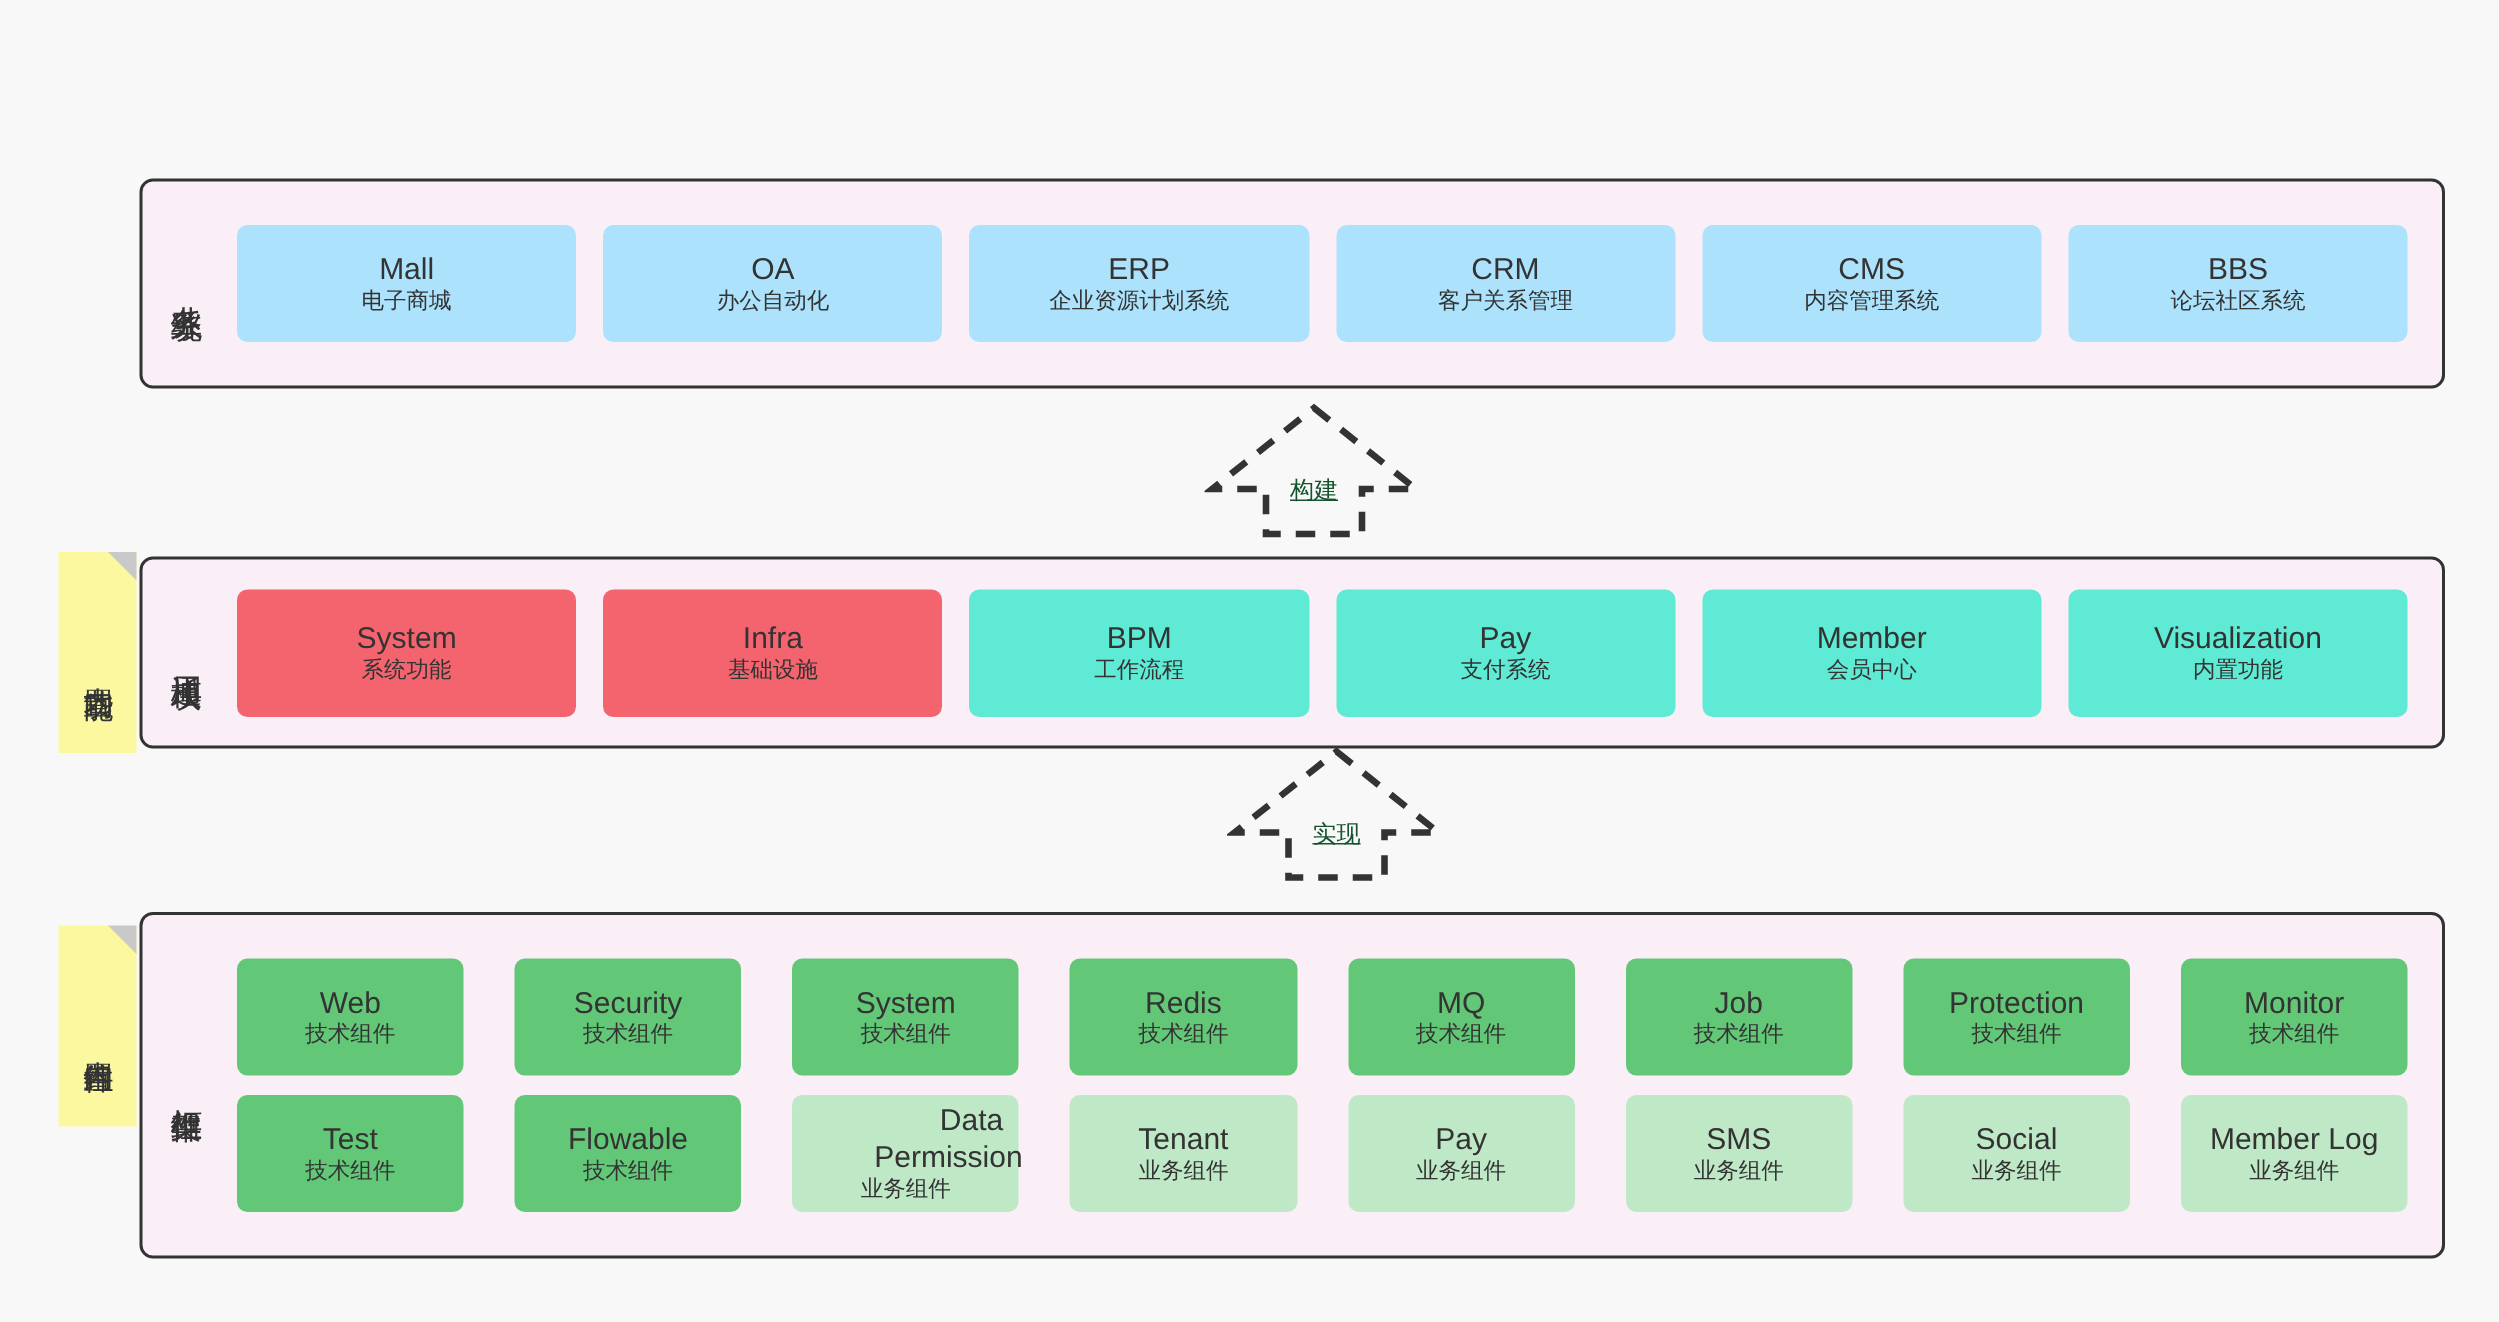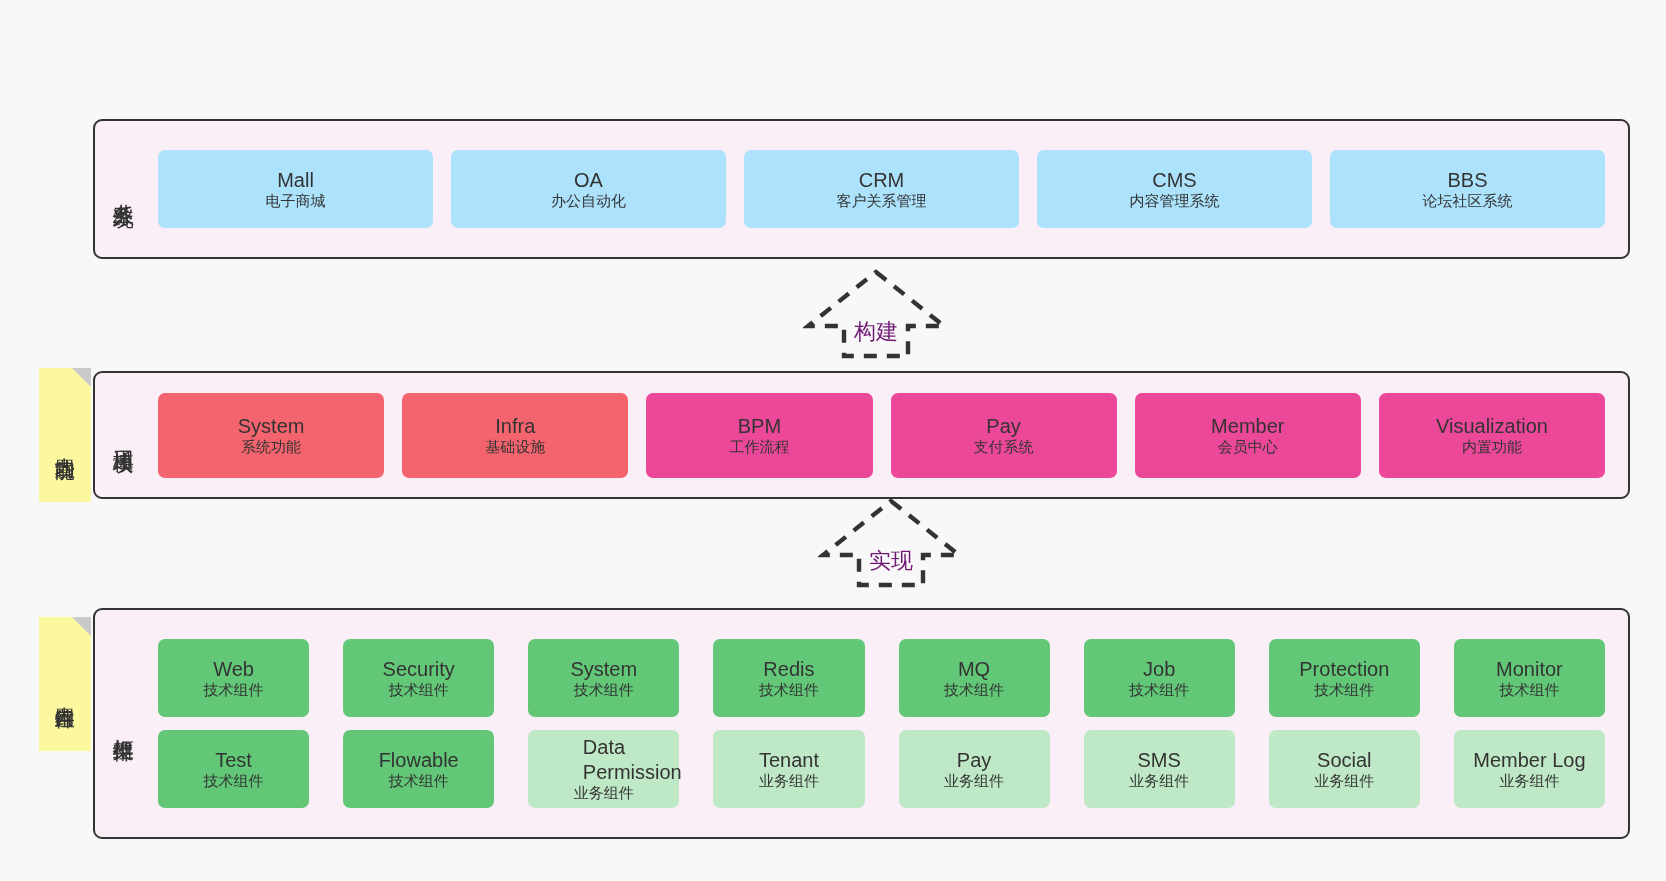--- a/index.html
+++ b/index.html
@@ -58,29 +58,29 @@
 
   
   .card{
     flex:1 1 0;
     margin:0 9px;
     border-radius:7px;
     display:flex;
     flex-direction:column;
     align-items:center;
     justify-content:center;
-    text-align:left;
+    text-align:right;
     box-sizing:border-box;
     line-height:1.22;
   }
   .card .t1{font-size:20px;}
   .card .t2{font-size:15px;}
   .blue{background:#ace2fb;height:78px;}
   .red{background:#f4646e;height:85px;}
-  .pink{background:#ec4899;height:85px;}
+  .pink{background:#5eead4;height:85px;}
   .green{background:#62c878;height:78px;}
   .lgreen{background:#bfe8c6;height:78px;}
 
   
   .note{
     position:absolute;
     width:52px;
     background:#fbf8a0;
     box-sizing:border-box;
     display:flex;
@@ -103,41 +103,46 @@
     border-left:19px solid transparent;
   }
 
   
   .arrow{position:absolute;z-index:2;}
   .arrow svg{display:block;}
   .arrow .alabel{
     position:absolute;
     left:50%;
     transform:translateX(-50%);
-    font-size:22px;
-    color:#701a75;
+    font-size:16px;
+    color:#14532d;
     background:transparent;
     white-space:nowrap;
+    text-decoration:underline;
   }
 </style>
 </head>
 <body>
 
 <div class="canvas">
 
   <div class="layer" id="layer1" style="left:93px;top:119px;width:1537px;height:140px;">
     <div class="layer-label">业务系统</div>
     <div class="layer-body">
       <div class="card blue">
         <span class="t1">Mall</span>
         <span class="t2">电子商城</span>
       </div>
       <div class="card blue">
         <span class="t1">OA</span>
         <span class="t2">办公自动化</span>
+      </div>
+      <div class="card blue">
+        <span class="t1">ERP</span>
+        <span class="t2">企业资源计划系统</span>
       </div>
       <div class="card blue">
         <span class="t1">CRM</span>
         <span class="t2">客户关系管理</span>
       </div>
       <div class="card blue">
         <span class="t1">CMS</span>
         <span class="t2">内容管理系统</span>
       </div>
       <div class="card blue">

